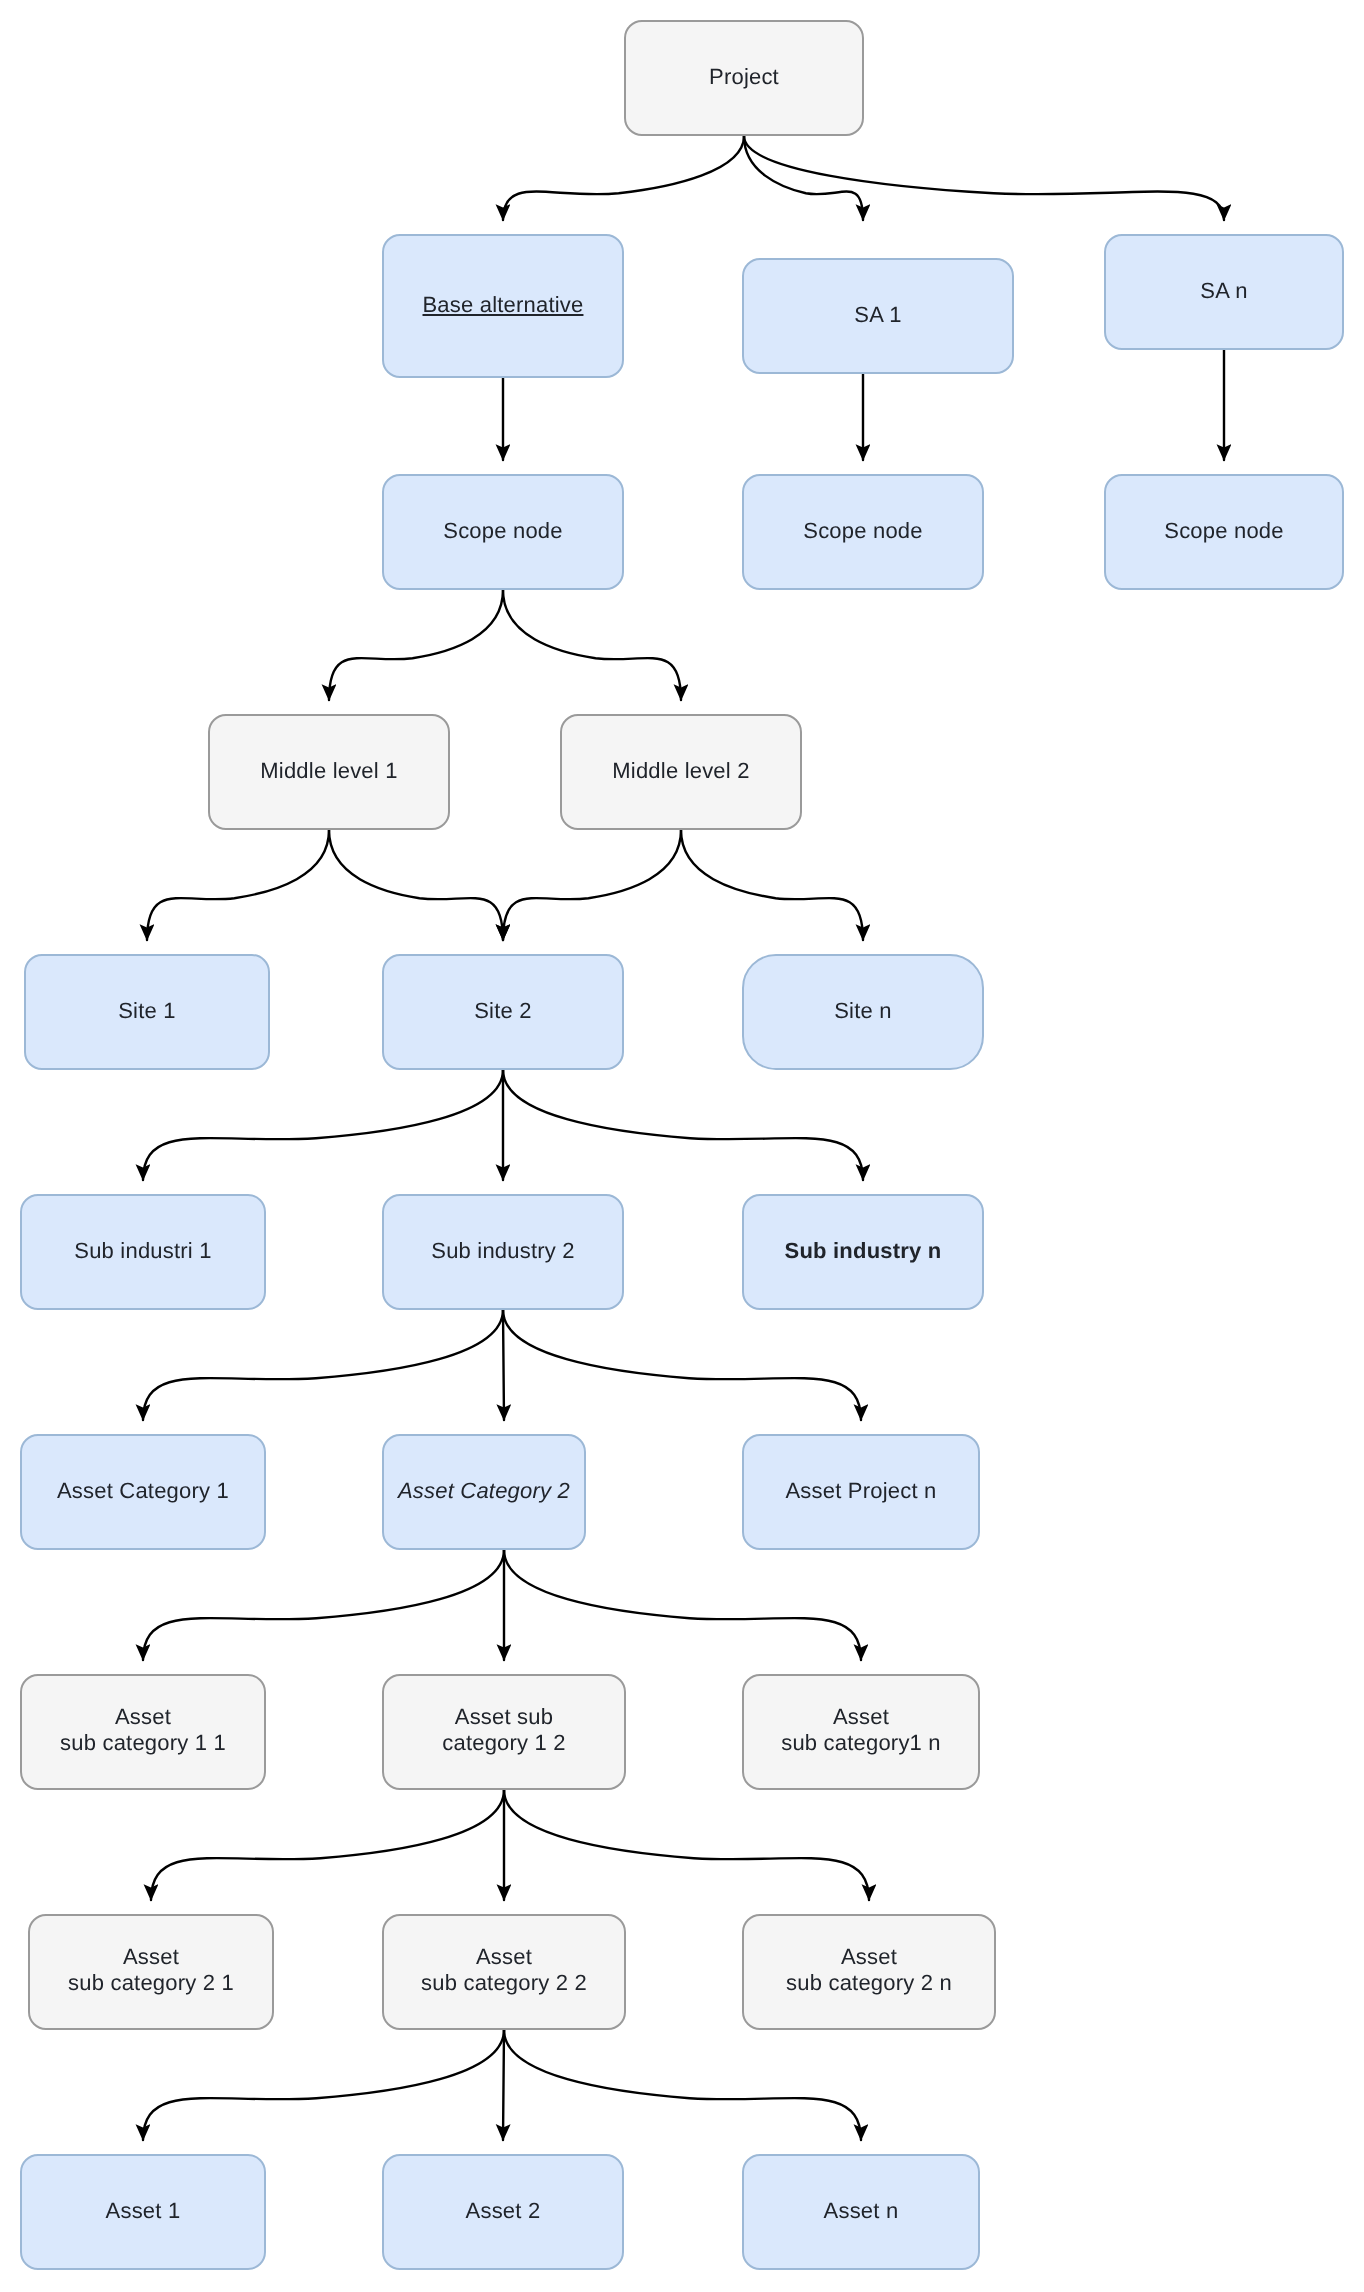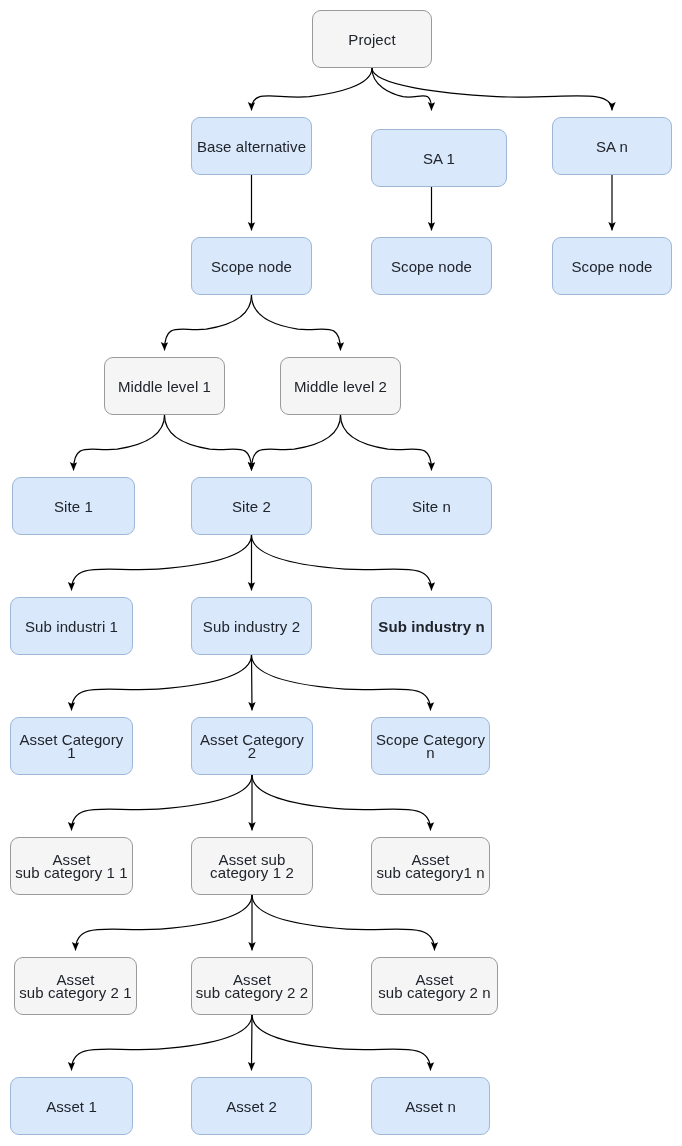--- a/index.html
+++ b/index.html
@@ -34,21 +34,21 @@
     stroke-linecap: round;
   }
   .node-box {
     position: absolute;
     box-sizing: border-box;
     border-radius: 9px;
     display: flex;
     align-items: center;
     justify-content: center;
     text-align: center;
-    font-size: 15px;
+    font-size: 11px;
     line-height: 13px;
     color: #20242b;
     letter-spacing: 0.1px;
     white-space: pre-line;
     user-select: none;
   }
   .node-blue {
     background: #dae8fc;
     border: 1.1px solid #9cb8d6;
   }
@@ -97,37 +97,37 @@
         <path d="M 252 895 C 252 918.1, 199.05 926.1, 160.22 929.1 C 110.79999999999998 932.1, 75.5 919.75, 75.5 950" class="edge-path" marker-end="url(#arrowhead)"></path>
         <path d="M 252 895 L 252 950" class="edge-path" marker-end="url(#arrowhead)"></path>
         <path d="M 252 895 C 252 918.1, 306.75 926.1, 346.9 929.1 C 398 932.1, 434.5 919.75, 434.5 950" class="edge-path" marker-end="url(#arrowhead)"></path>
         <path d="M 252 1015 C 252 1038.1, 197.85 1046.1, 158.14 1049.1 C 107.6 1052.1, 71.5 1039.75, 71.5 1070" class="edge-path" marker-end="url(#arrowhead)"></path>
         <path d="M 252 1015 L 251.5 1070" class="edge-path" marker-end="url(#arrowhead)"></path>
         <path d="M 252 1015 C 252 1038.1, 305.55 1046.1, 344.82 1049.1 C 394.8 1052.1, 430.5 1039.75, 430.5 1070" class="edge-path" marker-end="url(#arrowhead)"></path>
       </g>
   </svg>
   <div id="nodes-layer">
       <div class="node-box node-grey" style="left: 312px; top: 10px; width: 120px; height: 58px;"><span class="node-label">Project</span></div>
-      <div class="node-box node-blue" style="left: 191px; top: 117px; width: 121px; height: 58px;"><span class="node-label">Base alternative</span></div>
+      <div class="node-box node-blue" style="left: 191px; top: 117px; width: 121px; height: 72px; text-decoration: underline;"><span class="node-label">Base alternative</span></div>
       <div class="node-box node-blue" style="left: 371px; top: 129px; width: 136px; height: 58px;"><span class="node-label">SA 1</span></div>
       <div class="node-box node-blue" style="left: 552px; top: 117px; width: 120px; height: 58px;"><span class="node-label">SA n</span></div>
       <div class="node-box node-blue" style="left: 191px; top: 237px; width: 121px; height: 58px;"><span class="node-label">Scope node</span></div>
       <div class="node-box node-blue" style="left: 371px; top: 237px; width: 121px; height: 58px;"><span class="node-label">Scope node</span></div>
       <div class="node-box node-blue" style="left: 552px; top: 237px; width: 120px; height: 58px;"><span class="node-label">Scope node</span></div>
       <div class="node-box node-grey" style="left: 104px; top: 357px; width: 121px; height: 58px;"><span class="node-label">Middle level 1</span></div>
       <div class="node-box node-grey" style="left: 280px; top: 357px; width: 121px; height: 58px;"><span class="node-label">Middle level 2</span></div>
       <div class="node-box node-blue" style="left: 12px; top: 477px; width: 123px; height: 58px;"><span class="node-label">Site 1</span></div>
       <div class="node-box node-blue" style="left: 191px; top: 477px; width: 121px; height: 58px;"><span class="node-label">Site 2</span></div>
-      <div class="node-box node-blue" style="left: 371px; top: 477px; width: 121px; height: 58px;"><span class="node-label">Site n</span></div>
+      <div class="node-box node-blue" style="left: 371px; top: 477px; width: 121px; height: 58px; border-radius: 17px;"><span class="node-label">Site n</span></div>
       <div class="node-box node-blue" style="left: 10px; top: 597px; width: 123px; height: 58px;"><span class="node-label">Sub industri 1</span></div>
       <div class="node-box node-blue" style="left: 191px; top: 597px; width: 121px; height: 58px;"><span class="node-label">Sub industry 2</span></div>
       <div class="node-box node-blue" style="left: 371px; top: 597px; width: 121px; height: 58px; font-weight: bold;"><span class="node-label">Sub industry n</span></div>
       <div class="node-box node-blue" style="left: 10px; top: 717px; width: 123px; height: 58px; justify-content: center;"><span class="node-label">Asset Category 1</span></div>
-      <div class="node-box node-blue" style="left: 191px; top: 717px; width: 122px; height: 58px;"><span class="node-label">Asset Category 2</span></div>
-      <div class="node-box node-blue" style="left: 371px; top: 717px; width: 119px; height: 58px;"><span class="node-label">Scope Category n</span></div>
+      <div class="node-box node-blue" style="left: 191px; top: 717px; width: 102px; height: 58px; font-style: italic;"><span class="node-label">Asset Category 2</span></div>
+      <div class="node-box node-blue" style="left: 371px; top: 717px; width: 119px; height: 58px;"><span class="node-label">Asset Project n</span></div>
       <div class="node-box node-grey" style="left: 10px; top: 837px; width: 123px; height: 58px;"><span class="node-label">Asset
 sub category 1 1</span></div>
       <div class="node-box node-grey" style="left: 191px; top: 837px; width: 122px; height: 58px;"><span class="node-label">Asset sub
 category 1 2</span></div>
       <div class="node-box node-grey" style="left: 371px; top: 837px; width: 119px; height: 58px;"><span class="node-label">Asset
 sub category1 n</span></div>
       <div class="node-box node-grey" style="left: 14px; top: 957px; width: 123px; height: 58px;"><span class="node-label">Asset
 sub category 2 1</span></div>
       <div class="node-box node-grey" style="left: 191px; top: 957px; width: 122px; height: 58px;"><span class="node-label">Asset
 sub category 2 2</span></div>

